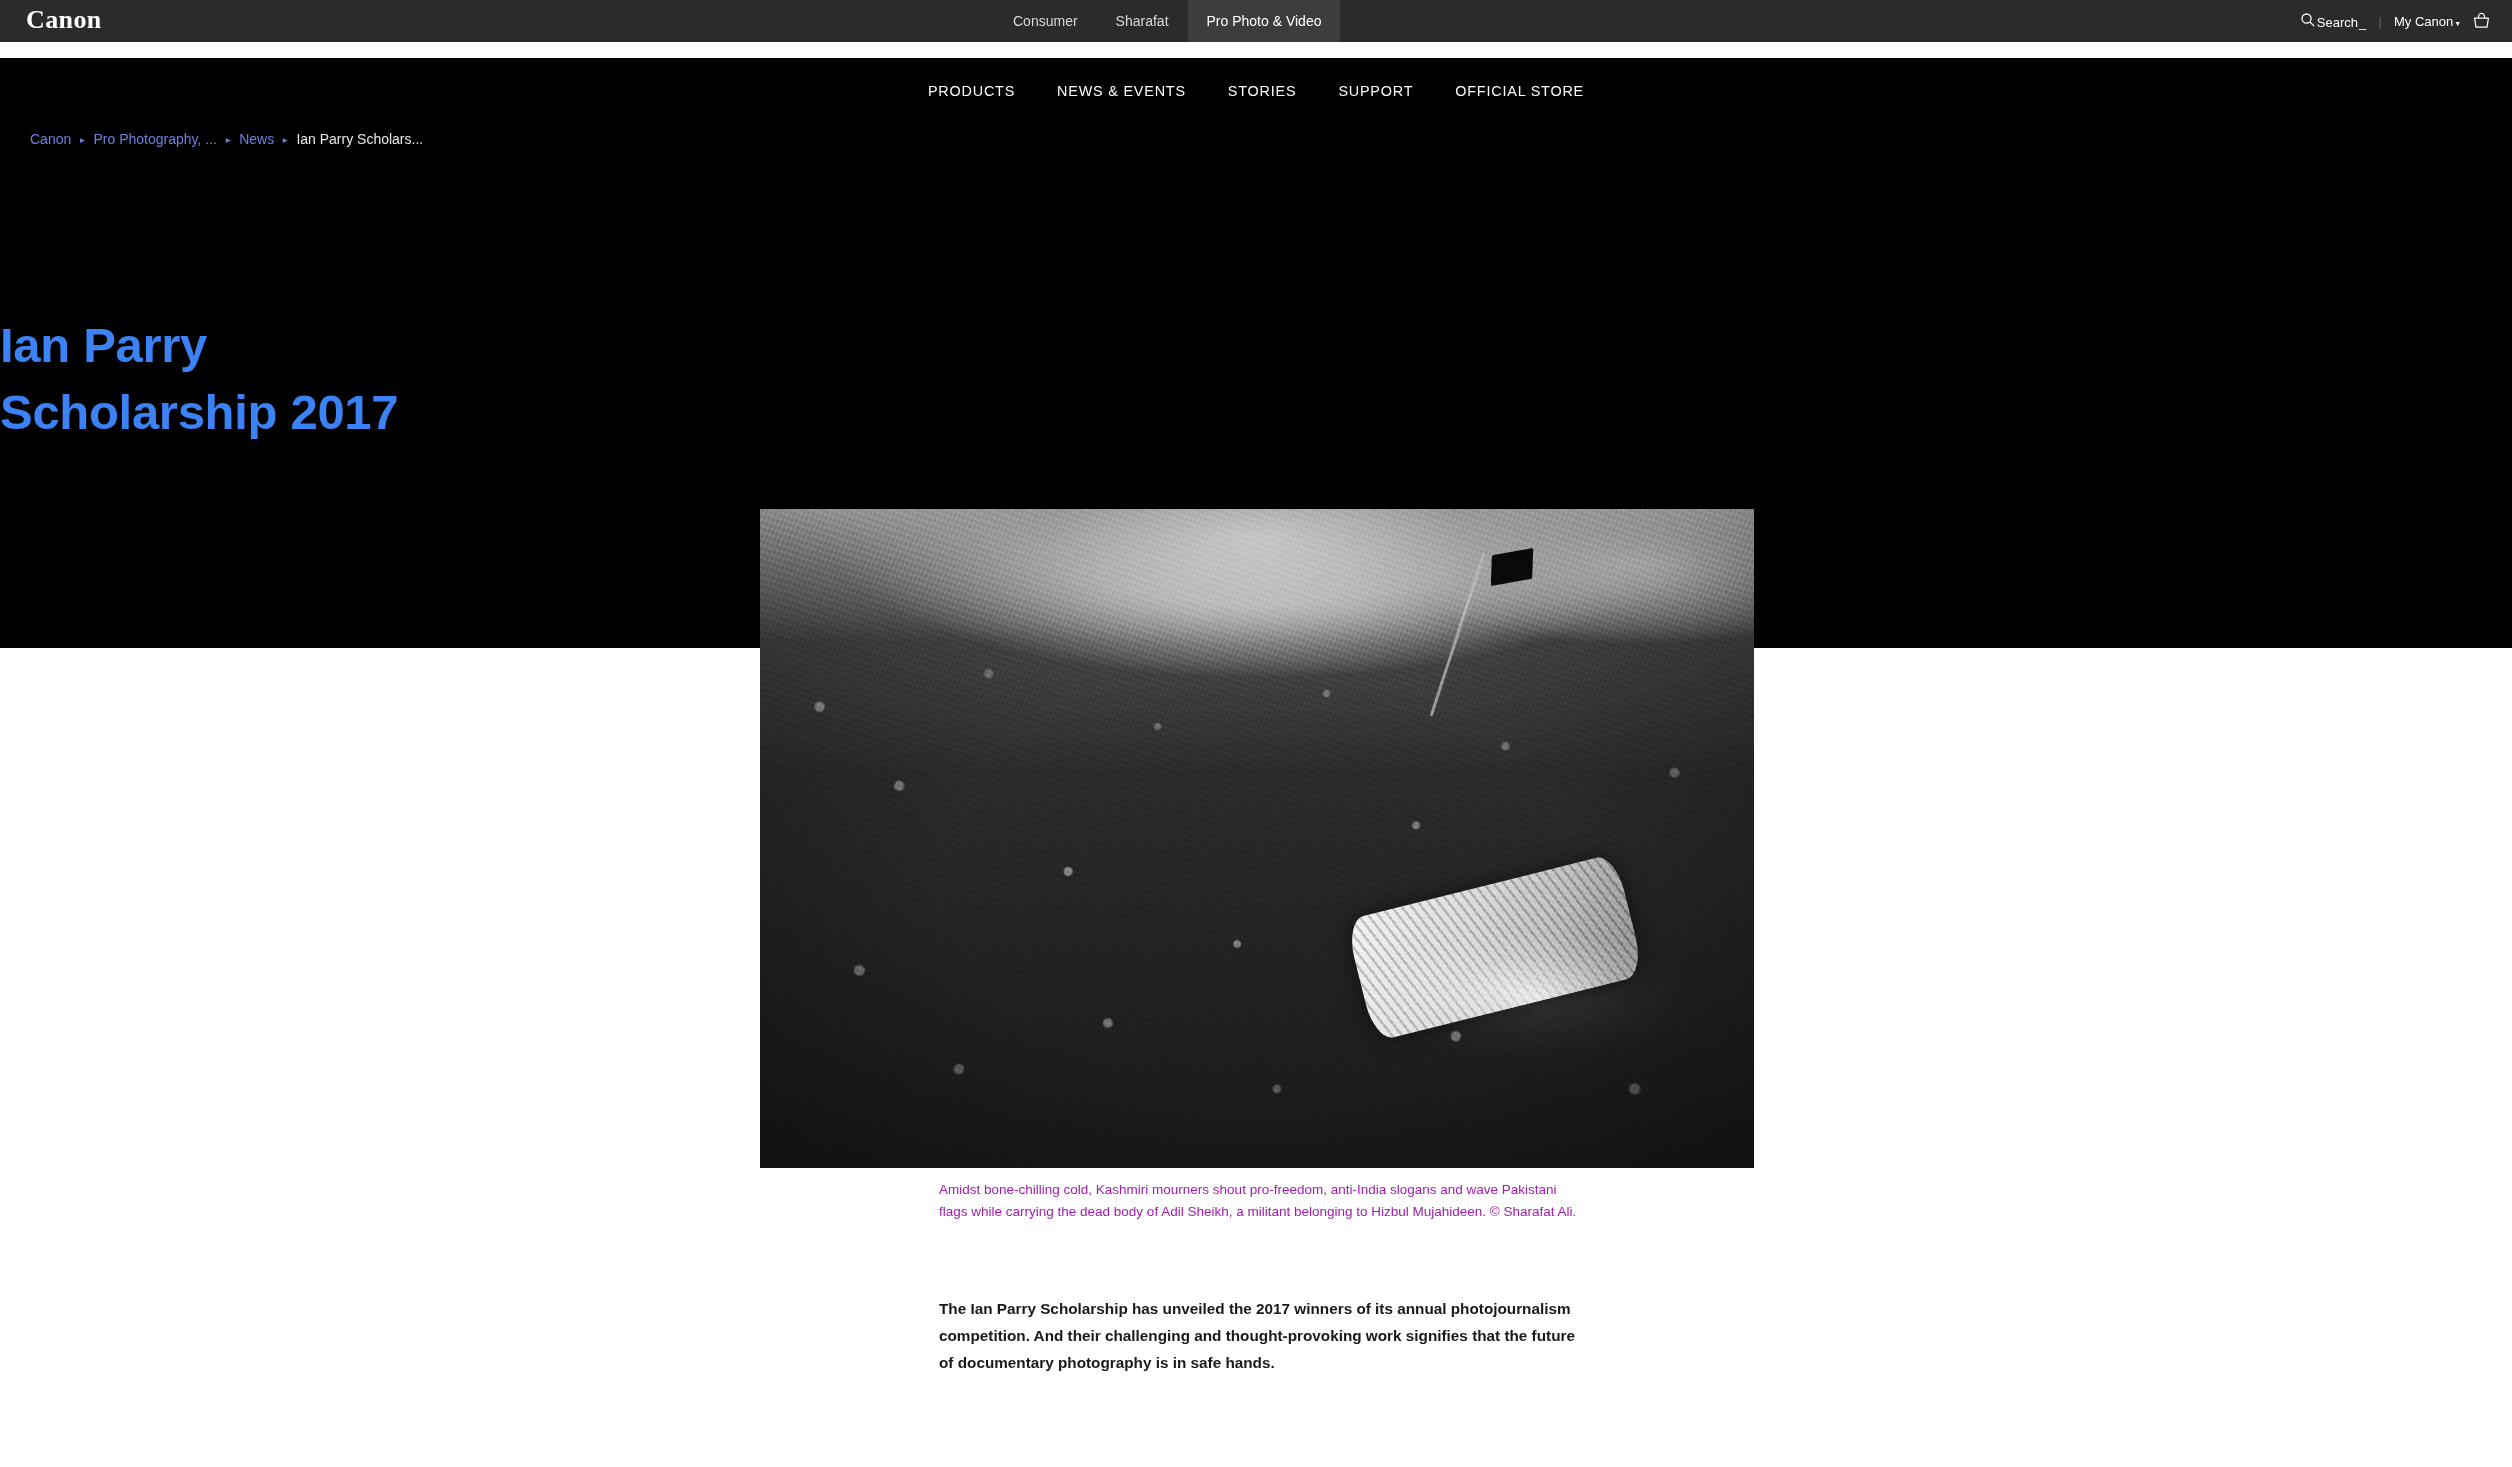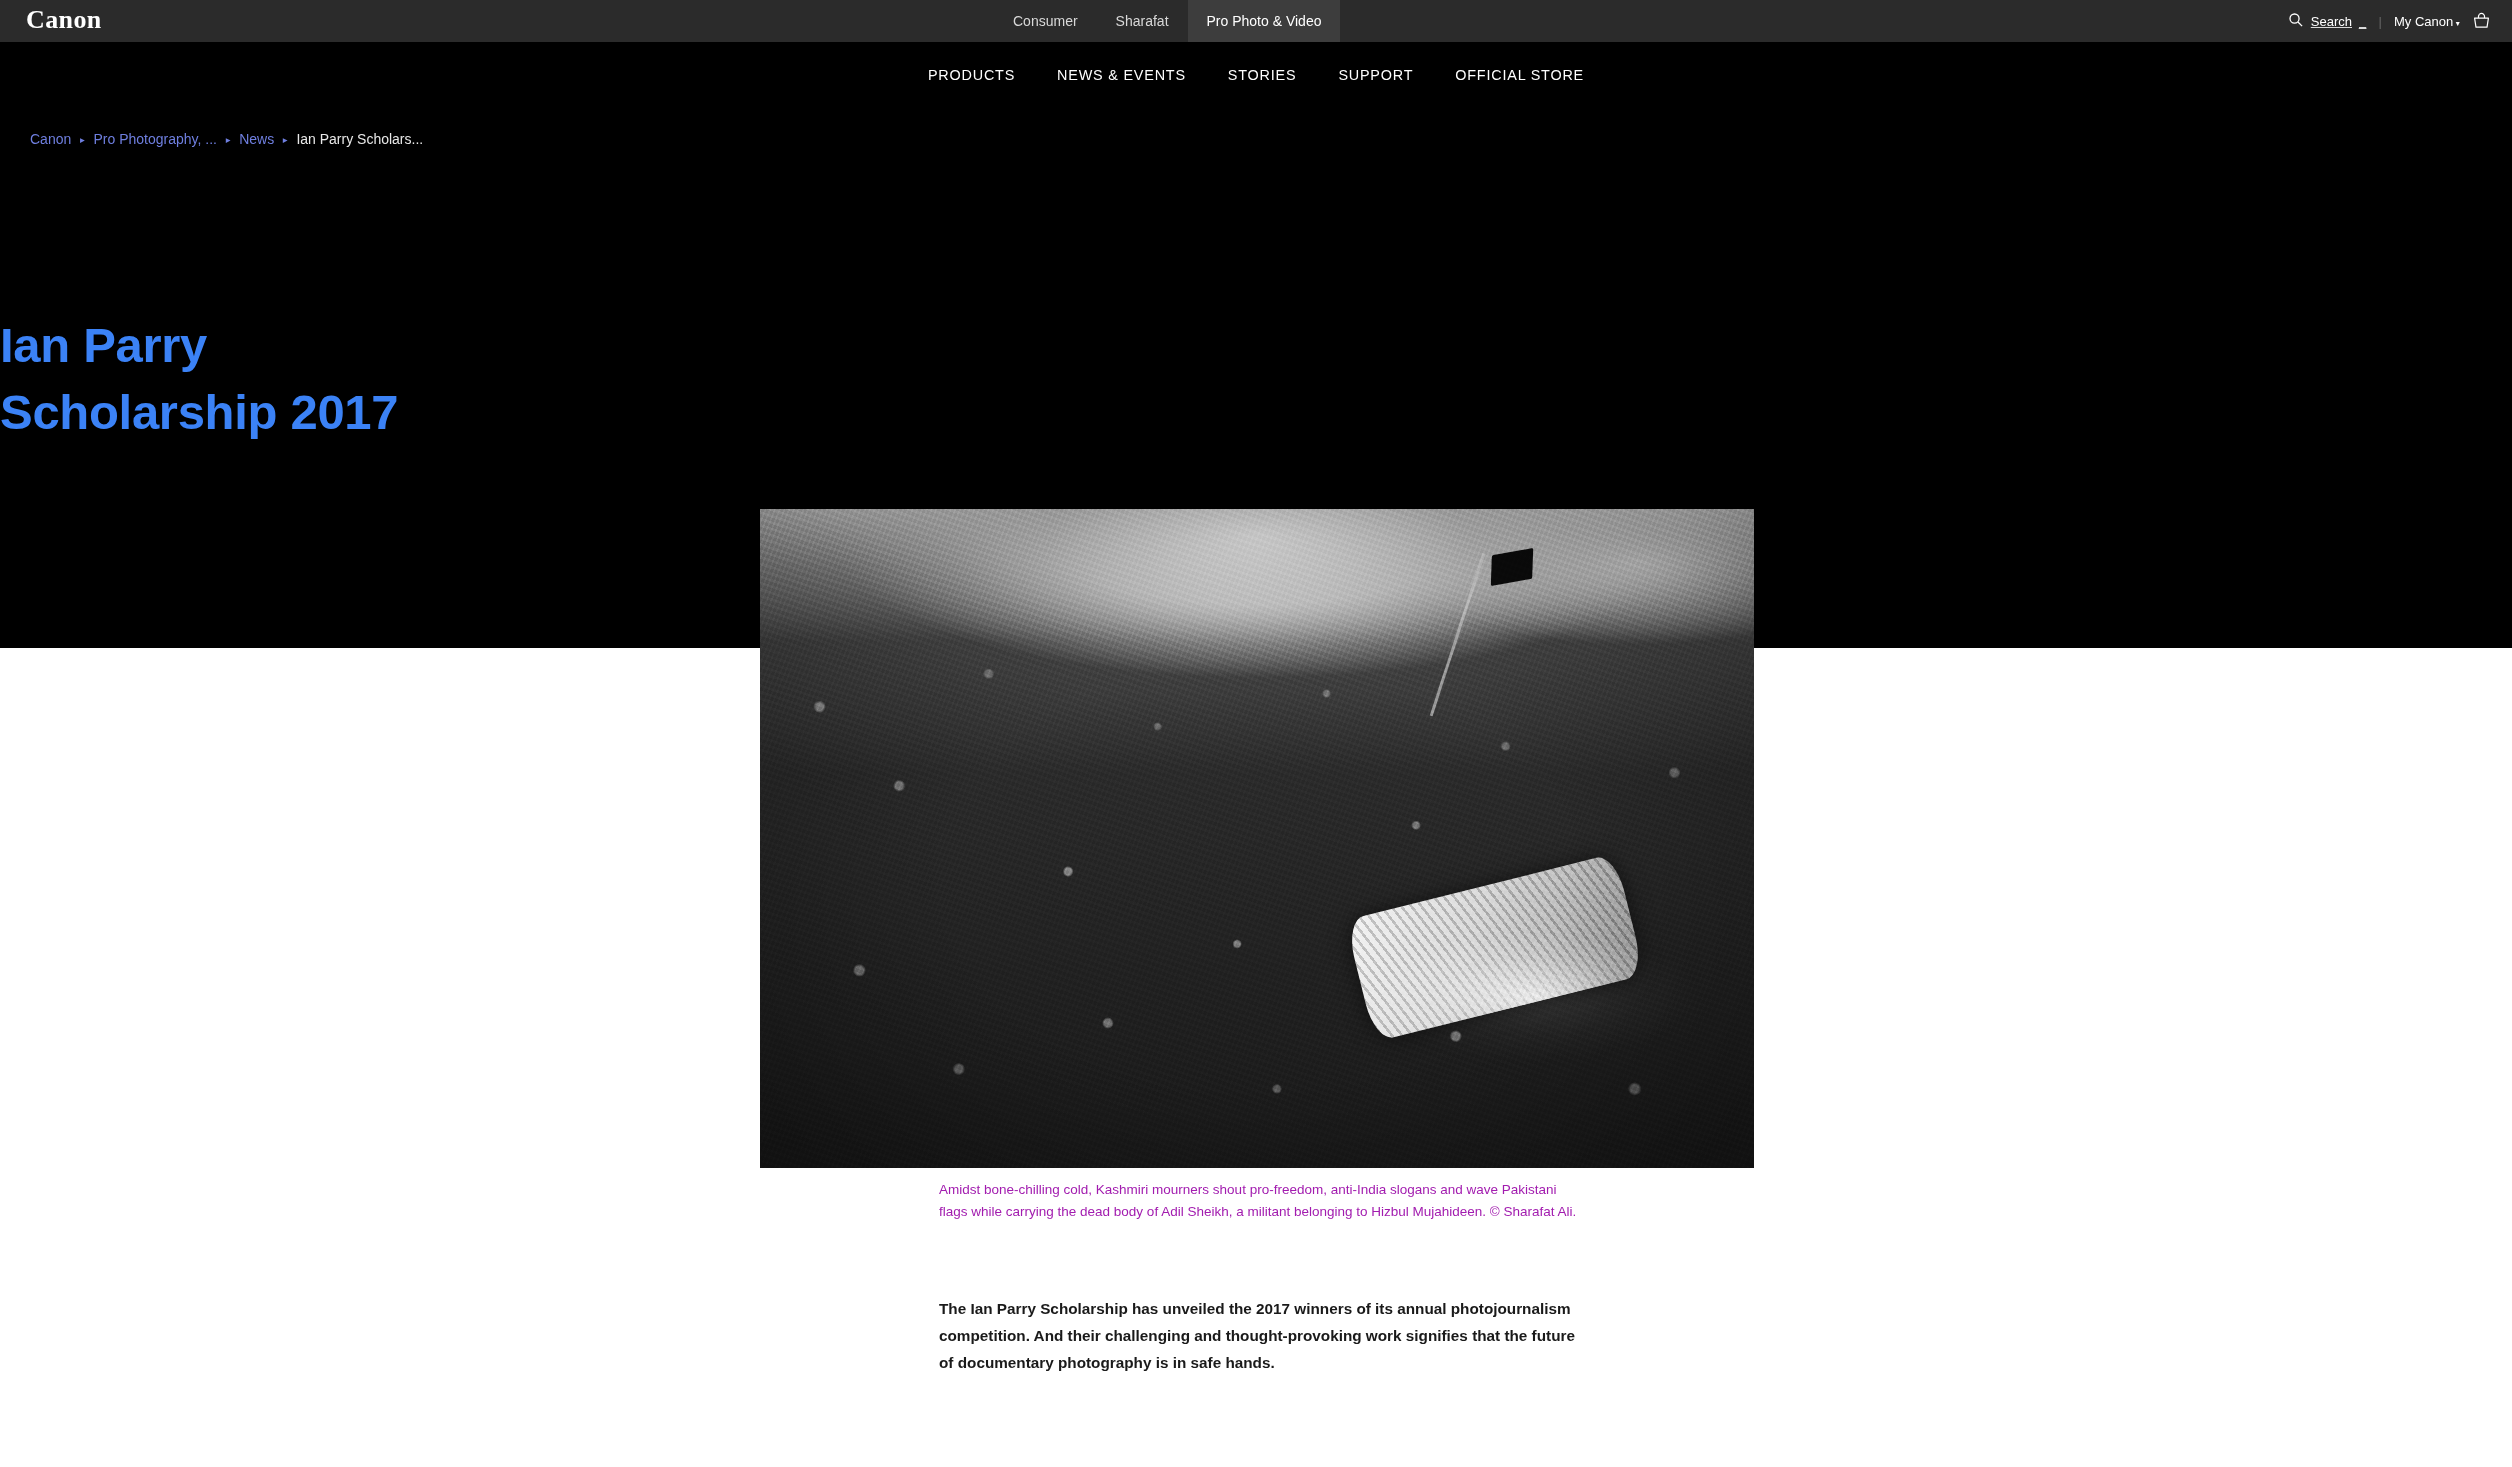--- a/index.html
+++ b/index.html
@@ -59,32 +59,32 @@
     right: 21px;
     top: 0;
     height: 42px;
     display: flex;
     align-items: center;
     gap: 12.2px;
     color: #d8d8d8;
     font-size: 13px;
   }
   .topright .sep { color: #666; }
-  .search-wrap { display: flex; align-items: center; gap: 7px; cursor: pointer; text-decoration: underline; }
+  .search-wrap { display: flex; align-items: flex-end; gap: 1px; cursor: pointer; }
   .search-label { color: #ffffff; font-size: 13px; }
   .cursor-underscore { color: #ffffff; }
   .mycanon { color: #ffffff; font-size: 13px; cursor: pointer; }
   .caret { font-size: 7.9px; margin-left: 2.6px; }
   .basket { width: 19px; height: 19px; display: inline-block; position: relative; cursor: pointer; }
   .basket svg { display: block; }
 
   
   .mainnav {
     position: absolute;
-    top: 42px; left: 0;
+    top: 58px; left: 0;
     width: 2512px;
     height: 67px;
     background: #000000;
     border-bottom: 2.6px solid #cc0000;
     display: flex;
     align-items: center;
     justify-content: center;
     gap: 0px;
   }
   .mainnav a {

